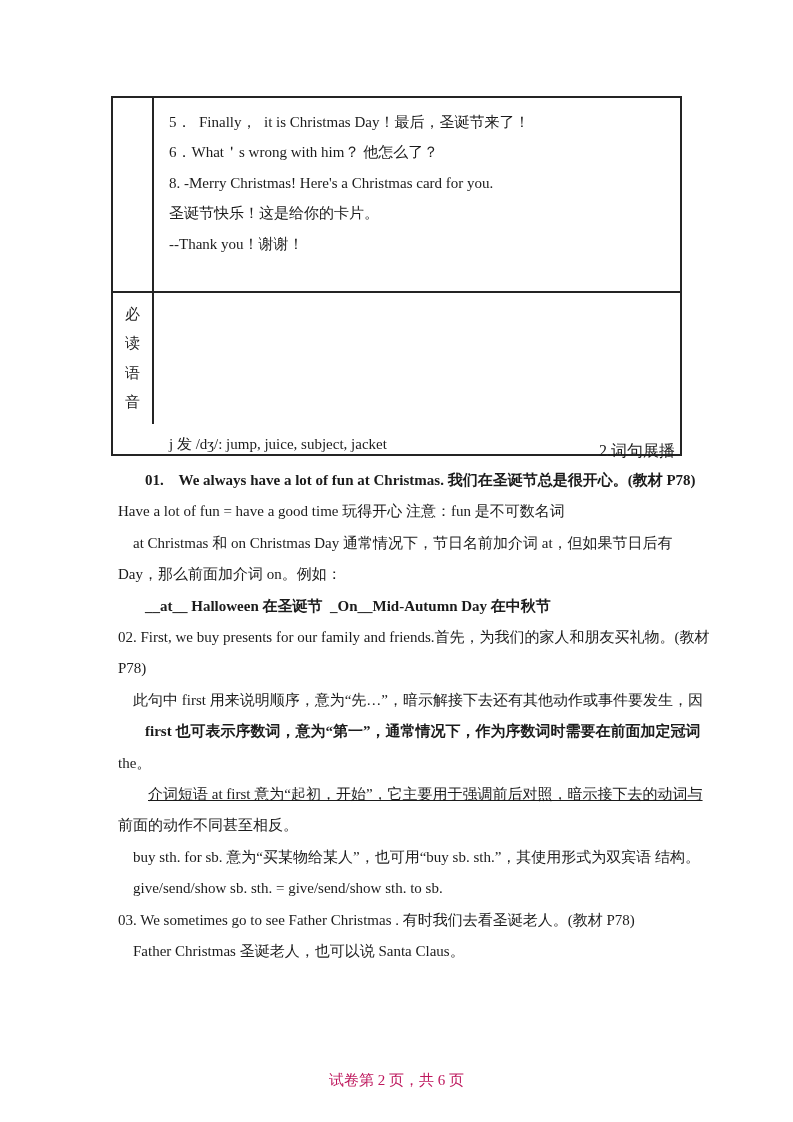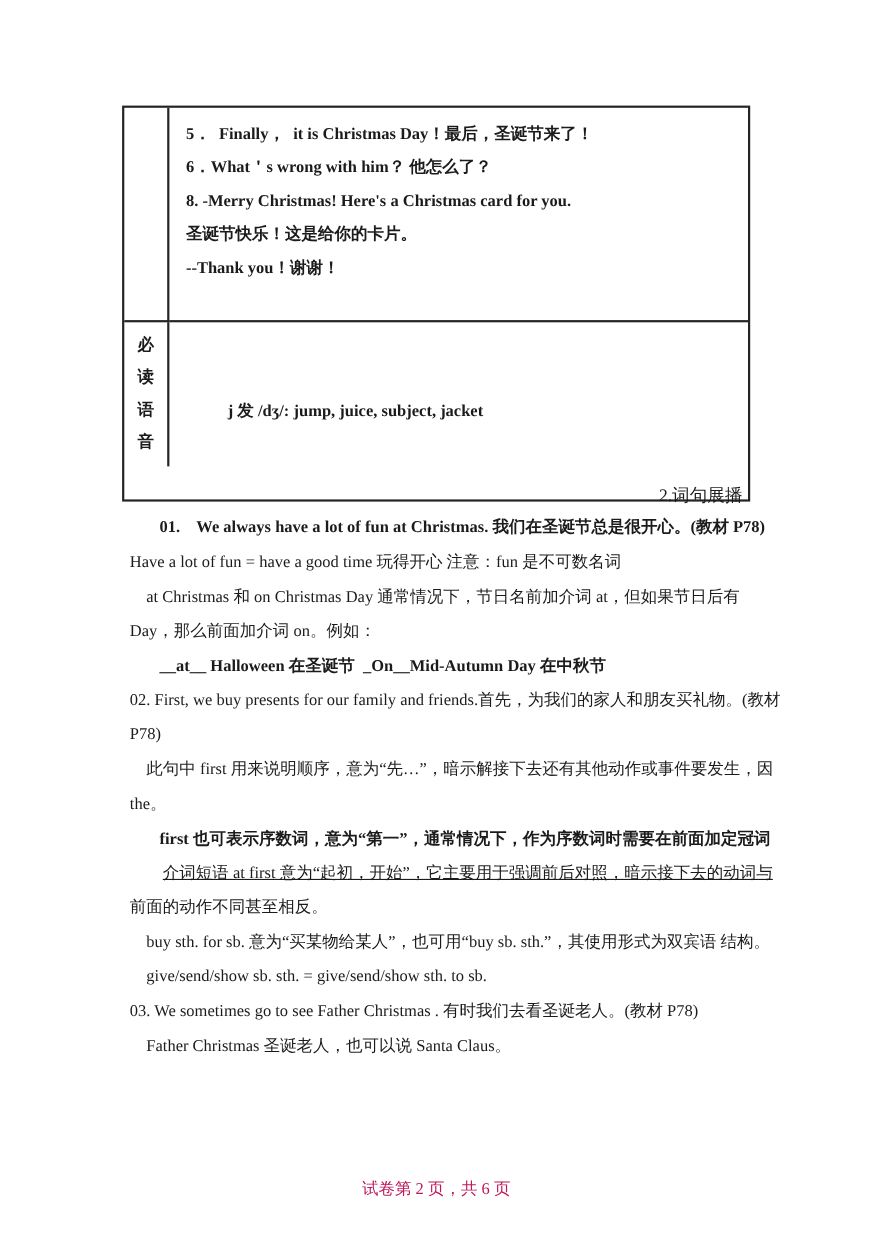--- a/index.html
+++ b/index.html
@@ -8,29 +8,29 @@
     width:793px; height:1122px; position:relative; overflow:hidden;
     font-family:"Liberation Serif","DejaVu Serif",serif;
     color:#1b1b1b;
   }
   .page { position:absolute; inset:0; background:#ffffff; }
 
   
   .doc-table {
     position:absolute; left:111px; top:96px; width:571px;
     border:2px solid #242424;
-    display:grid; grid-template-columns:41px 1fr;font-weight:bold;
+    display:grid; grid-template-columns:41px 1fr;
   }
   .cell-r1-label { border-right:2px solid #242424; border-bottom:2px solid #242424; height:195px; }
   .cell-r1-content { border-bottom:2px solid #242424; height:195px; padding:9px 4px 0 15px; }
   .cell-r2-label {
     border-right:2px solid #242424; height:131px;
     display:flex; flex-direction:column; justify-content:center; align-items:center;
   }
-  .cell-r2-content { height:161px; display:flex; align-items:center; padding-left:15px;margin-left:38px; }
+  .cell-r2-content { height:161px; display:flex; align-items:flex-end; padding-left:15px; }
   .line { font-size:15px; line-height:30.4px; white-space:pre; }
   .vchar { font-size:15px; line-height:29.5px; text-align:center; }
   .phonetic { font-size:15px; white-space:pre; }
 
   
   .section { position:absolute; left:118px; top:436px; width:557px; }
   .heading { font-size:16px; height:29px; line-height:29px; text-align:right; }
   .para { font-size:15px; line-height:31.4px; white-space:pre; }
   .ind-1 { padding-left:15px; }
   .ind-2 { padding-left:27px;font-weight:bold; }
@@ -71,22 +71,22 @@
     <div class="heading">2.词句展播</div>
     <div>
       <div class="para ind-2">01.    We always have a lot of fun at Christmas. 我们在圣诞节总是很开心。(教材 P78)</div>
       <div class="para">Have a lot of fun = have a good time 玩得开心 注意：fun 是不可数名词</div>
       <div class="para ind-1">at Christmas 和 on Christmas Day 通常情况下，节日名前加介词 at，但如果节日后有</div>
       <div class="para">Day，那么前面加介词 on。例如：</div>
       <div class="para ind-2">__at__ Halloween 在圣诞节  _On__Mid-Autumn Day 在中秋节</div>
       <div class="para">02. First, we buy presents for our family and friends.首先，为我们的家人和朋友买礼物。(教材</div>
       <div class="para">P78)</div>
       <div class="para ind-1">此句中 first 用来说明顺序，意为“先…”，暗示解接下去还有其他动作或事件要发生，因</div>
+      <div class="para ind-2">first 也可表示序数词，意为“第一”，通常情况下，作为序数词时需要在前面加定冠词</div>
       <div class="para">the。</div>
-      <div class="para ind-2">first 也可表示序数词，意为“第一”，通常情况下，作为序数词时需要在前面加定冠词</div>
       <div class="para ind-3">介词短语 at first 意为“起初，开始”，它主要用于强调前后对照，暗示接下去的动词与</div>
       <div class="para">前面的动作不同甚至相反。</div>
       <div class="para ind-1">buy sth. for sb. 意为“买某物给某人”，也可用“buy sb. sth.”，其使用形式为双宾语 结构。</div>
       <div class="para ind-1">give/send/show sb. sth. = give/send/show sth. to sb.</div>
       <div class="para">03. We sometimes go to see Father Christmas . 有时我们去看圣诞老人。(教材 P78)</div>
       <div class="para ind-1">Father Christmas 圣诞老人，也可以说 Santa Claus。</div>
     </div>
   </div>
 
   <div class="footer">试卷第 2 页，共 6 页</div>

